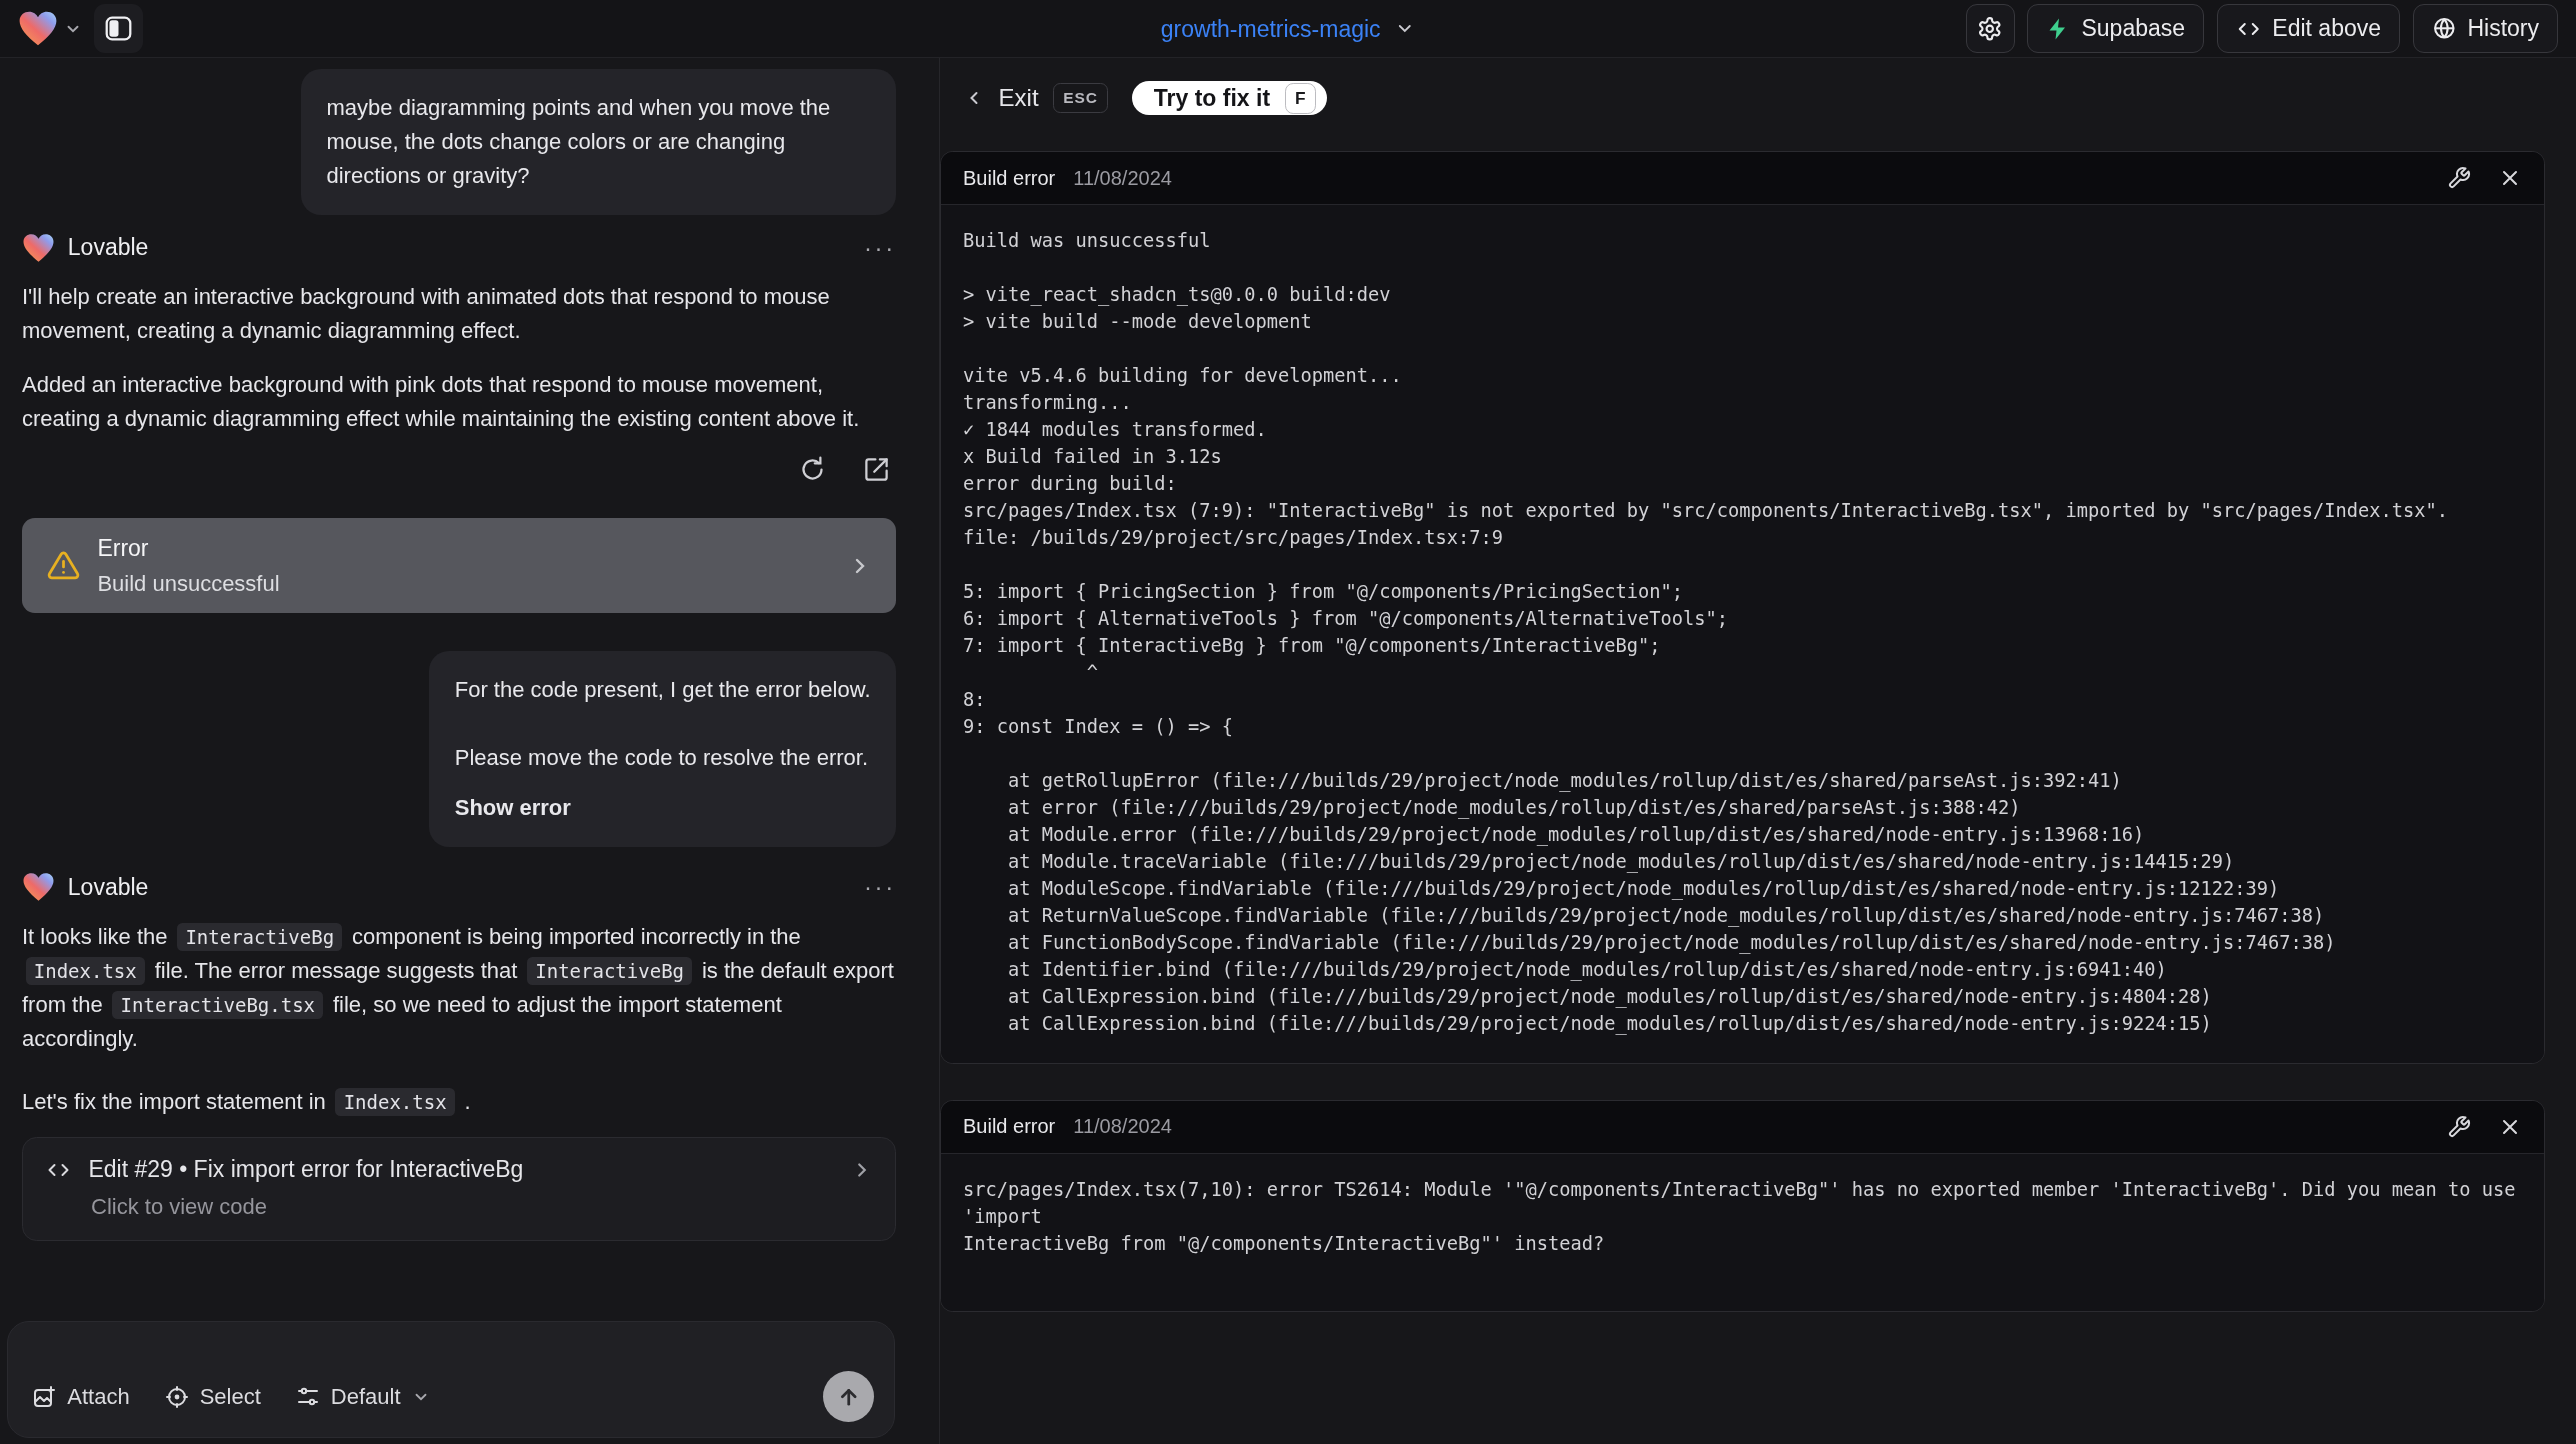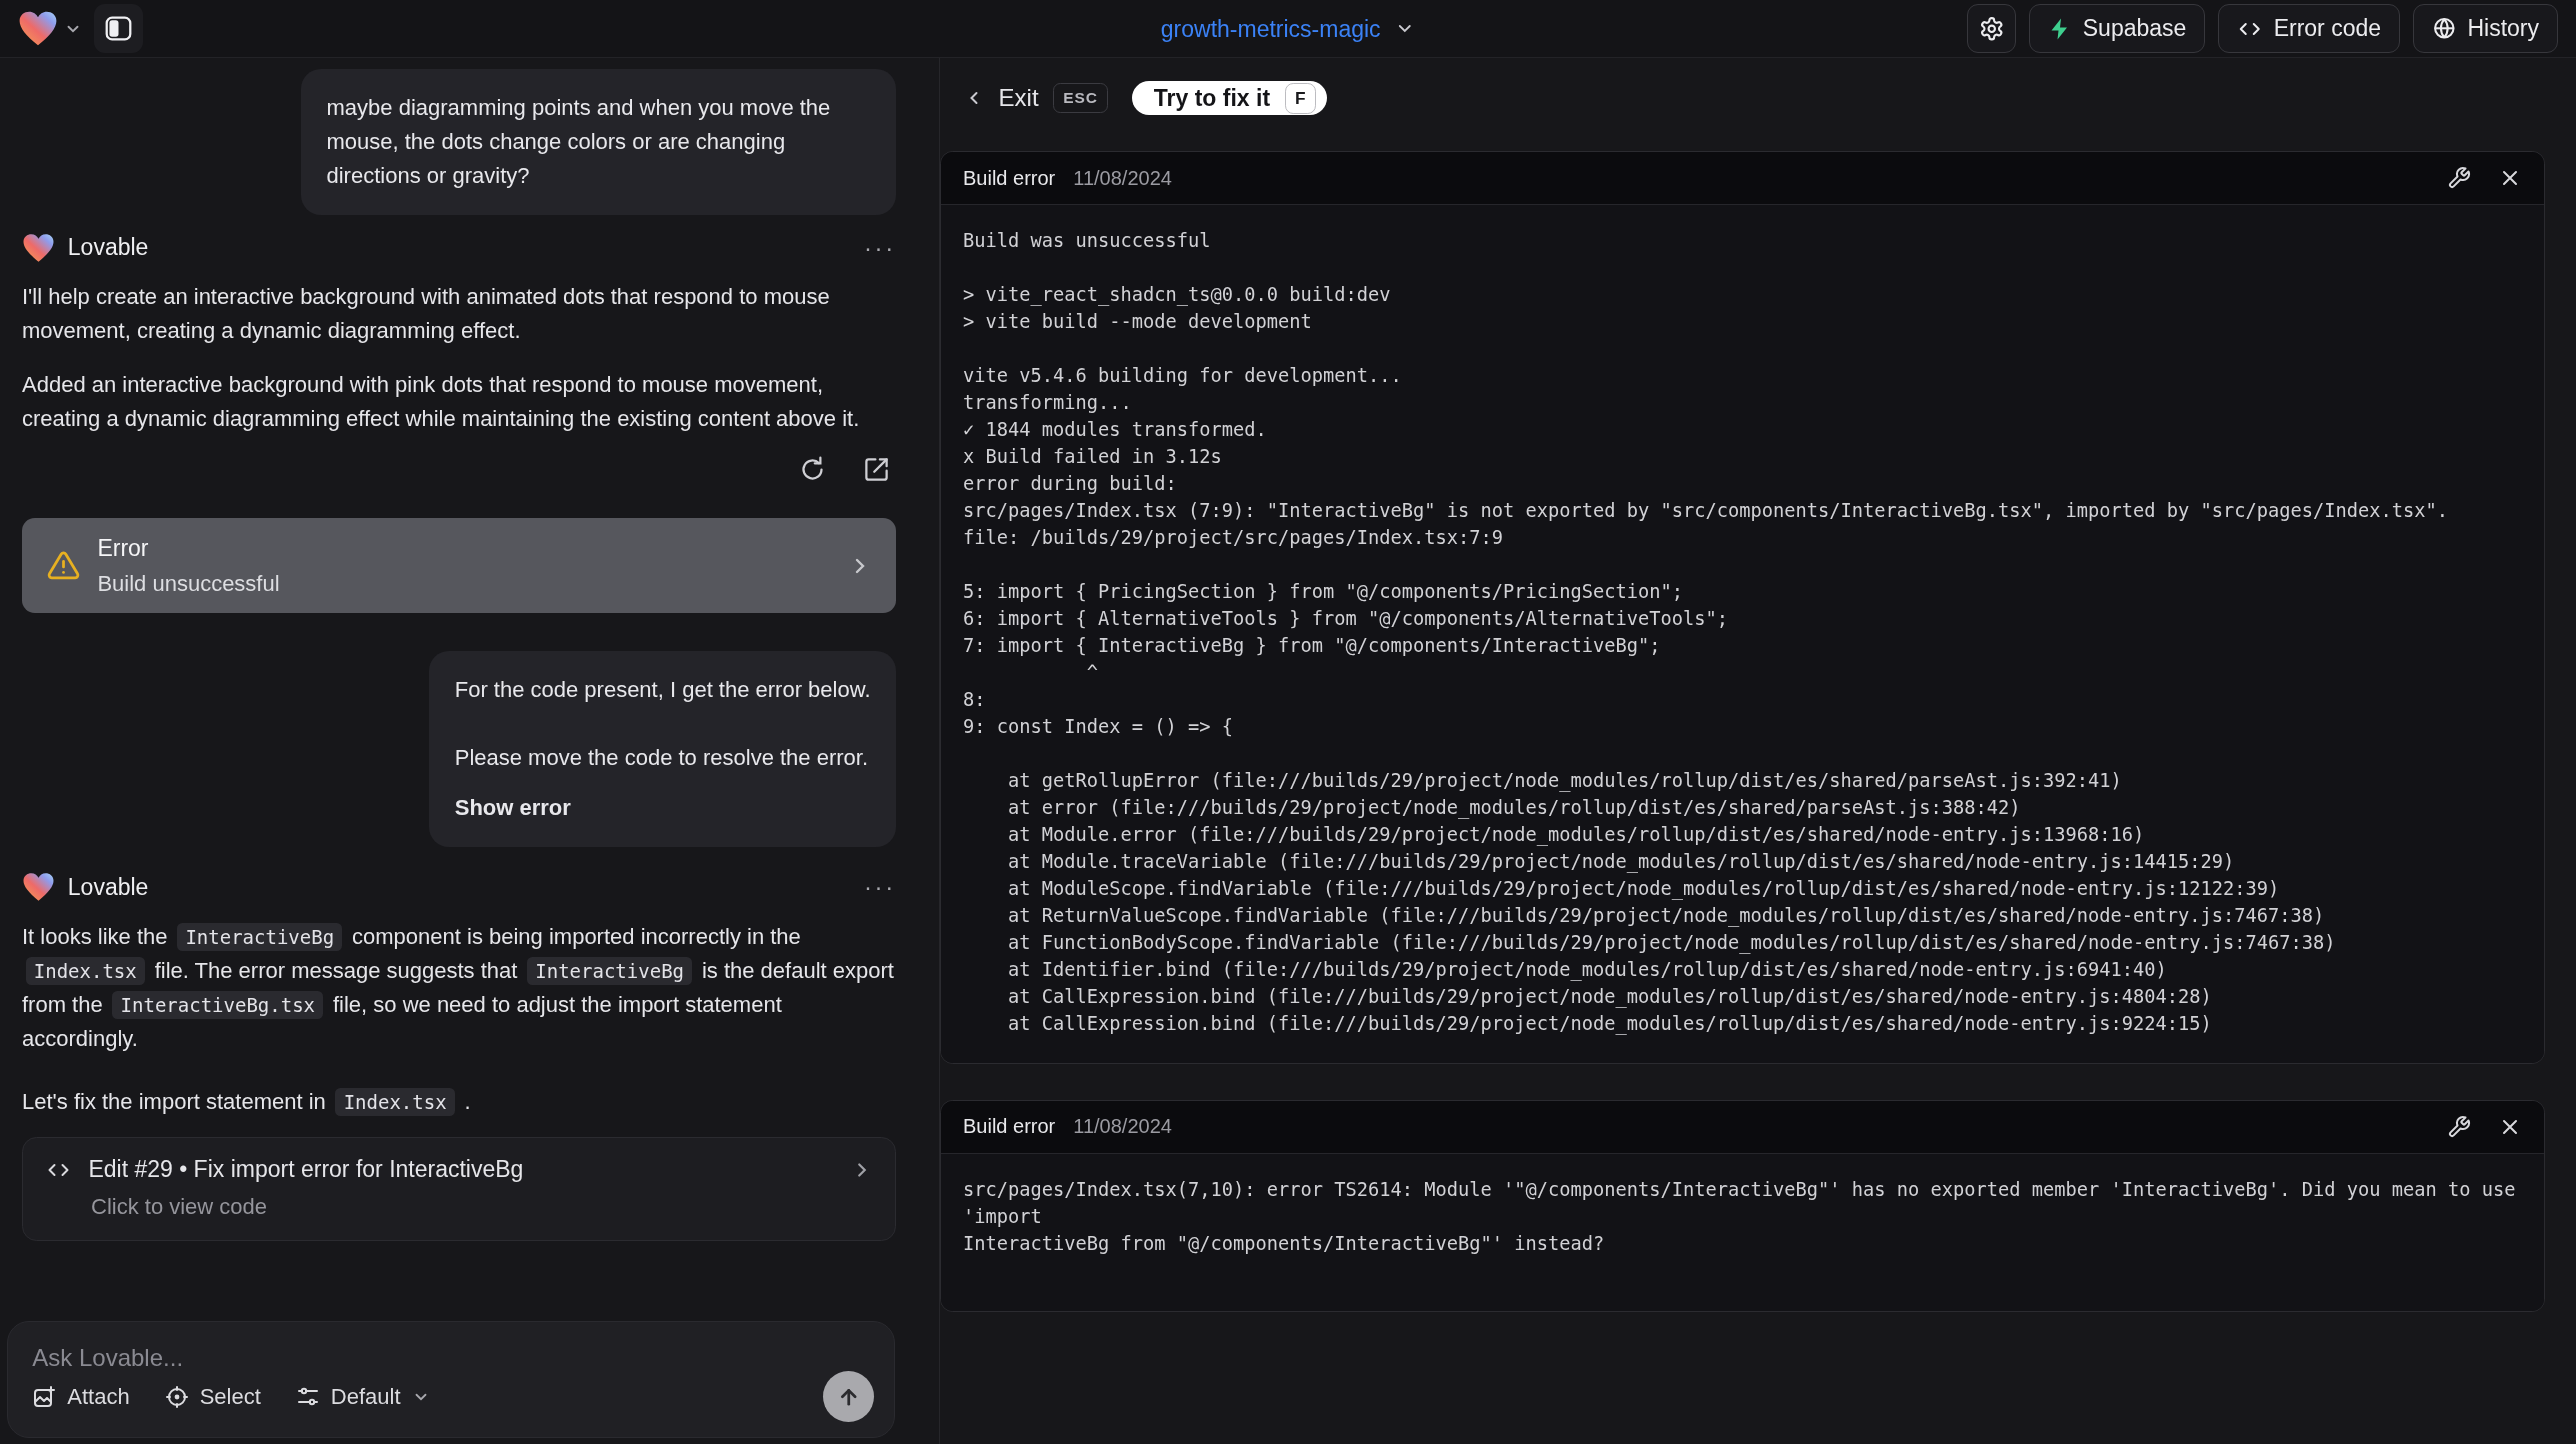--- a/index.html
+++ b/index.html
@@ -161,21 +161,21 @@
       </span>
       <span>Supabase</span>
     </button>
     <button class="tb-btn">
       <span>
         <svg width="25.5" height="24" viewBox="0 0 24 24" fill="none" stroke="#ececef" stroke-width="2" stroke-linecap="round" stroke-linejoin="round">
             <path d="M8 7l-5 5 5 5"></path>
             <path d="M16 7l5 5-5 5"></path>
           </svg>
       </span>
-      <span>Error code</span>
+      <span>Edit above</span>
     </button>
     <button class="tb-btn">
       <span>
         <svg width="24.6" height="24.6" viewBox="0 0 24 24" fill="none" stroke="#ececef" stroke-width="2">
             <circle cx="12" cy="12" r="9"></circle>
             <path d="M3 12h18"></path>
             <path d="M12 3a14 14 0 0 1 0 18M12 3a14 14 0 0 0 0 18"></path>
           </svg>
       </span>
       <span>History</span>
@@ -276,21 +276,20 @@
         <span class="chev">
           <svg width="22" height="22" viewBox="0 0 24 24" fill="none" stroke="#a0a1a7" stroke-width="2.4" stroke-linecap="round">
               <path d="M9 6l6 6-6 6"></path>
             </svg>
         </span>
       </div>
       <div class="sub">Click to view code</div>
     </div>
 
     <div class="ask-box">
-      <div class="ph">Ask Lovable...</div>
       <div class="ask-controls">
         <div class="ask-ctl">
           <span>
             <svg width="24" height="24" viewBox="0 0 24 24" fill="none" stroke="#dcdce0" stroke-width="2" stroke-linecap="round" stroke-linejoin="round">
                 <rect x="3" y="5" width="16" height="16" rx="3"></rect>
                 <path d="M3 17l5-5 4 4 3-3 4 4"></path>
                 <path d="M19 2v6M16 5h6"></path>
               </svg>
           </span>
           <span>Attach</span>

